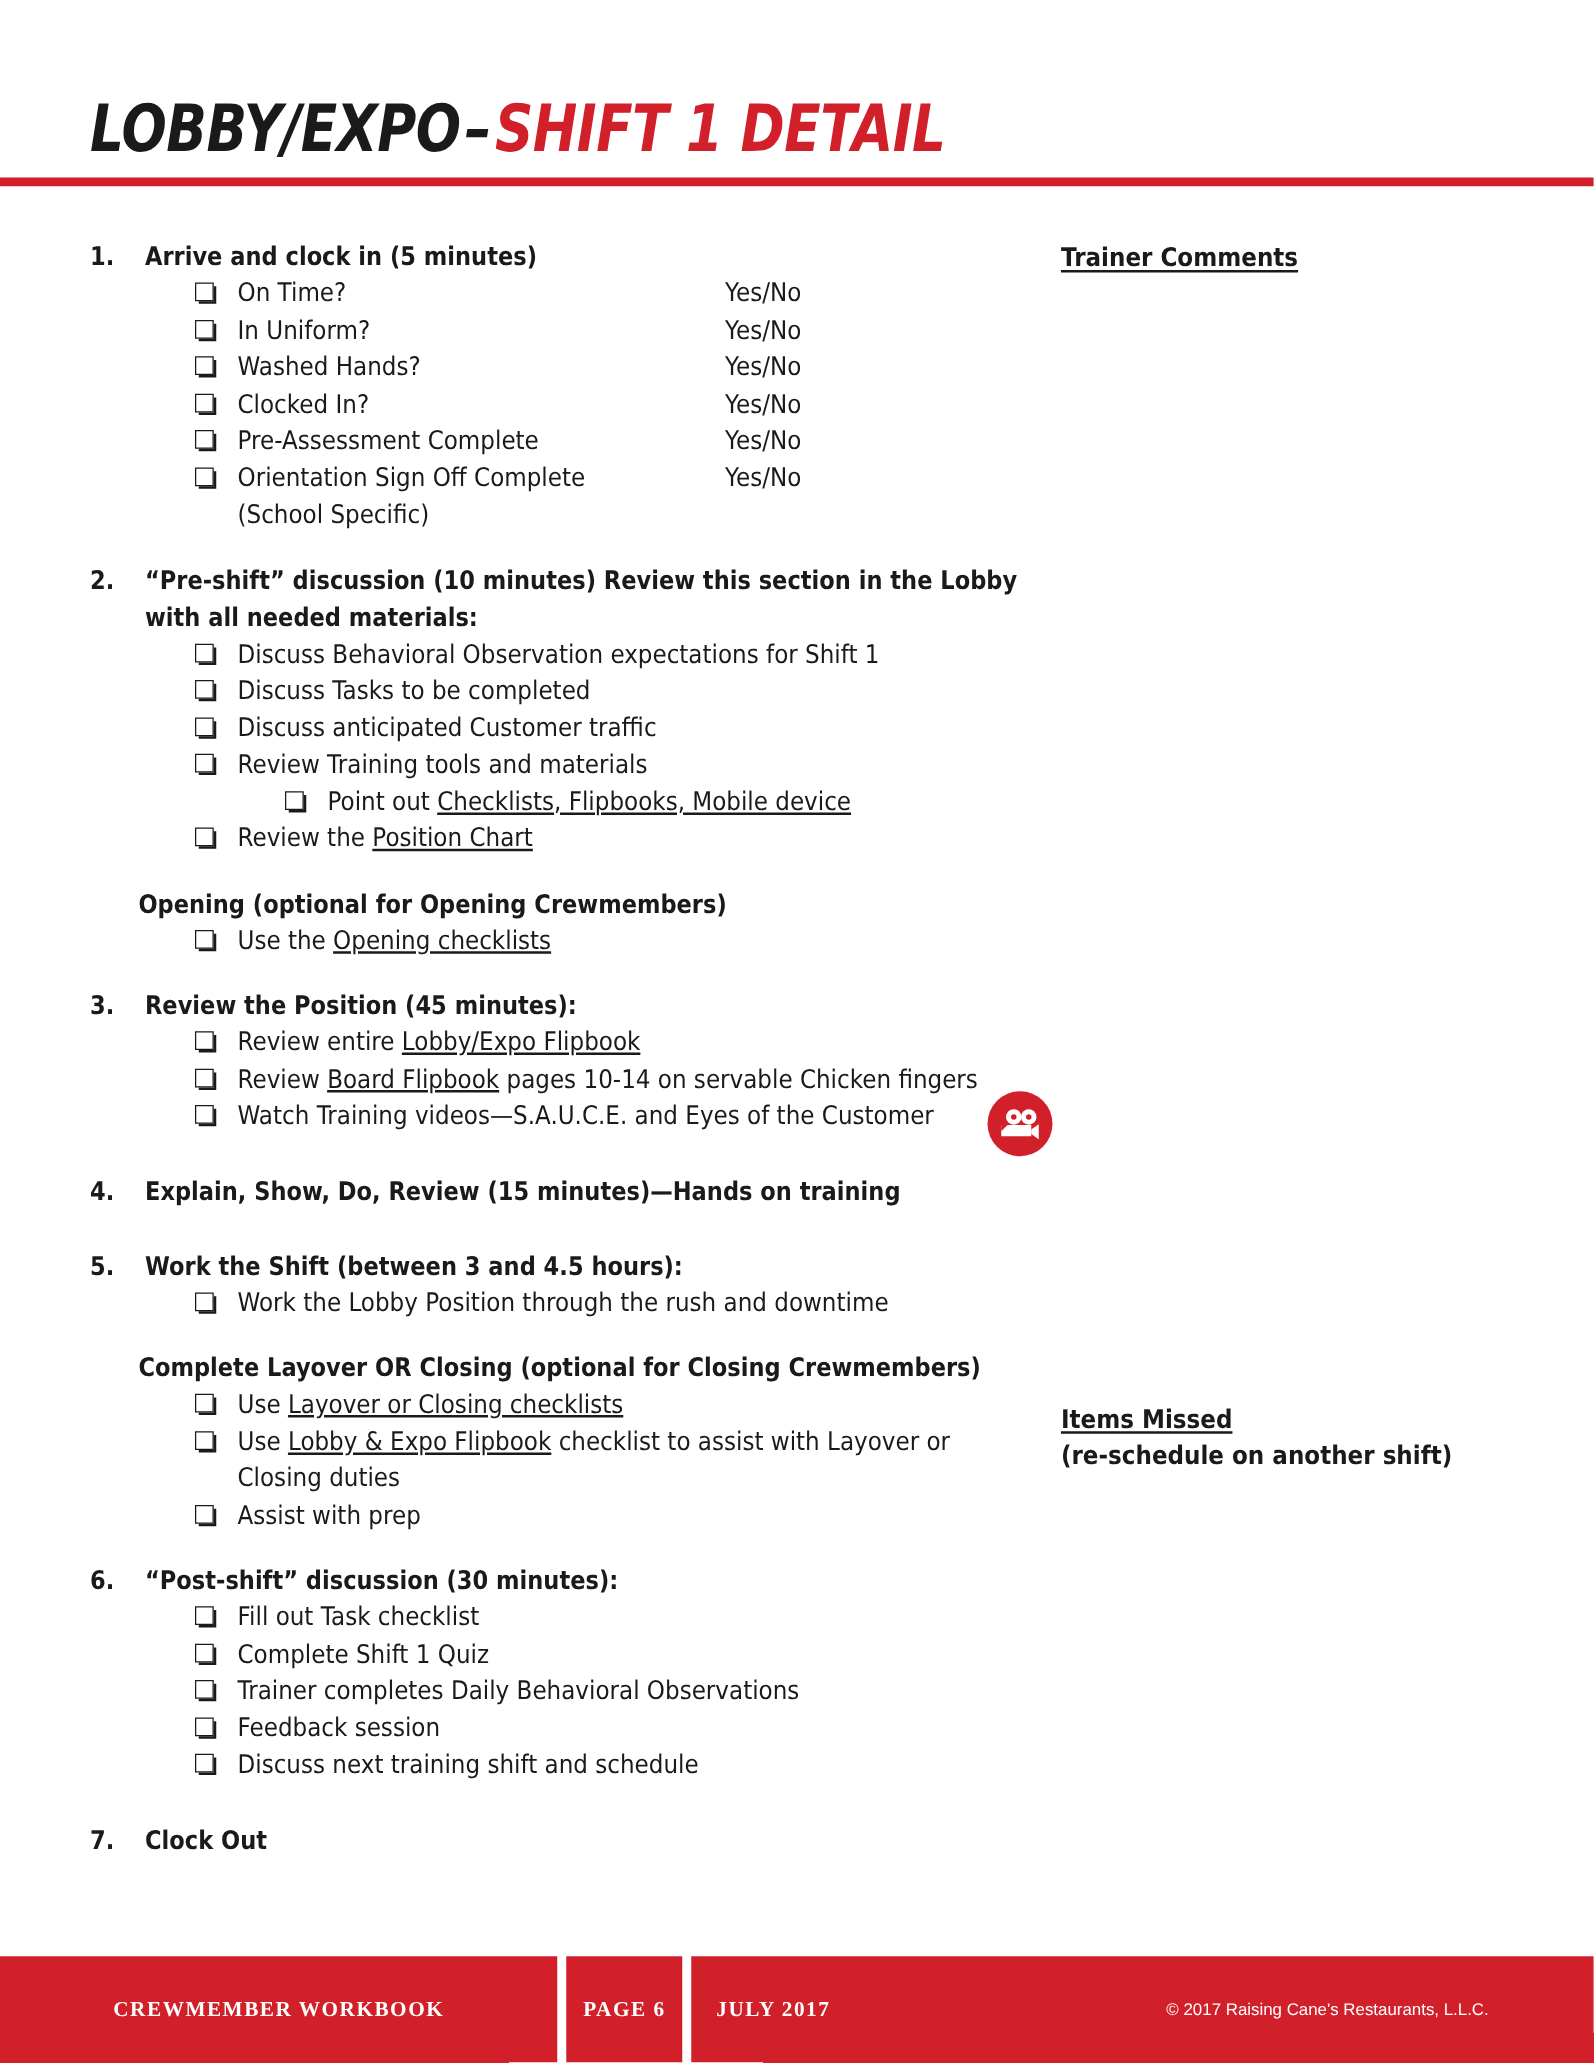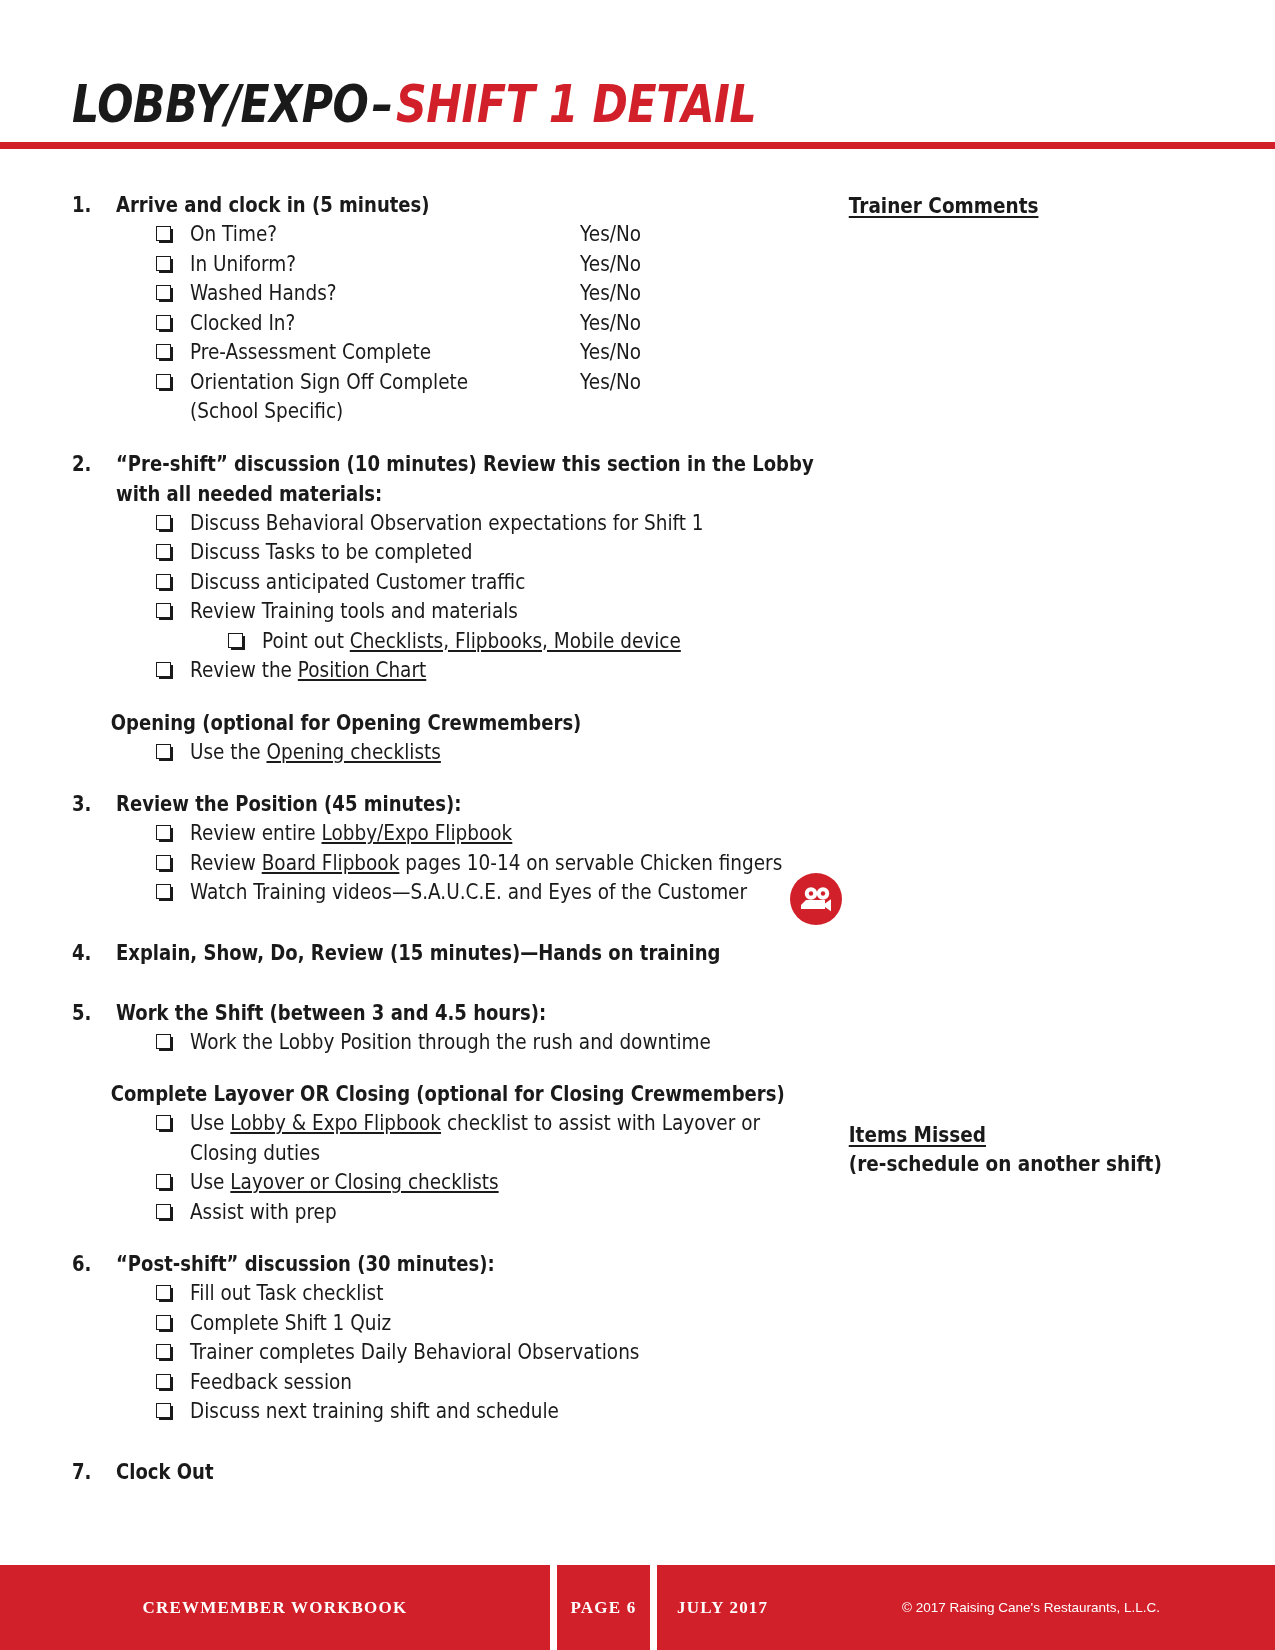--- a/index.html
+++ b/index.html
@@ -221,27 +221,27 @@
     color: #ffffff;
     display: flex;
     align-items: center;
     justify-content: center;
     font-family: "Liberation Serif", serif;
     font-weight: 700;
     letter-spacing: 1.2px;
     font-size: 17px;
   }
   .f-spacer { background: #ffffff; width: 7px; }
-  .f-left   { width: 550px; }
+  .f-left   { width: 446px; }
   .f-page   { width: 93px; }
   .f-rest   { flex: 1 1 auto; justify-content: flex-start; padding-left: 20px; }
   .f-date   { letter-spacing: 1.2px; }
   .f-copy {
     margin-left: auto;
-    margin-right: 115px;
+    margin-right: 84px;
     font-family: "Liberation Sans", sans-serif;
     font-weight: 400;
     font-size: 13.5px;
     letter-spacing: 0;
   }
   .gap-md { height: 22px; }
   .gap-lg { height: 30px; }
 </style>
 </head>
 <body>
@@ -398,25 +398,25 @@
         <span class="check-text">Work the Lobby Position through the rush and downtime</span>
       </li>
     </ul>
 
     <div class="gap-md"></div>
 
     <div class="sub-head">Complete Layover OR Closing (optional for Closing Crewmembers)</div>
     <ul class="check-list">
       <li class="check-item">
         <span class="cbox"></span>
+        <span class="check-text"><span>Use </span><span class="u">Layover or Closing checklists</span><span></span></span>
+      </li>
+      <li class="check-item">
+        <span class="cbox"></span>
         <span class="check-text wrapping"><span>Use </span><span class="u">Lobby &amp; Expo Flipbook</span><span> checklist to assist with Layover or Closing duties</span></span>
-      </li>
-      <li class="check-item">
-        <span class="cbox"></span>
-        <span class="check-text"><span>Use </span><span class="u">Layover or Closing checklists</span><span></span></span>
       </li>
       <li class="check-item">
         <span class="cbox"></span>
         <span class="check-text">Assist with prep</span>
       </li>
     </ul>
 
     <div class="gap-md"></div>
 
     <div class="step">

